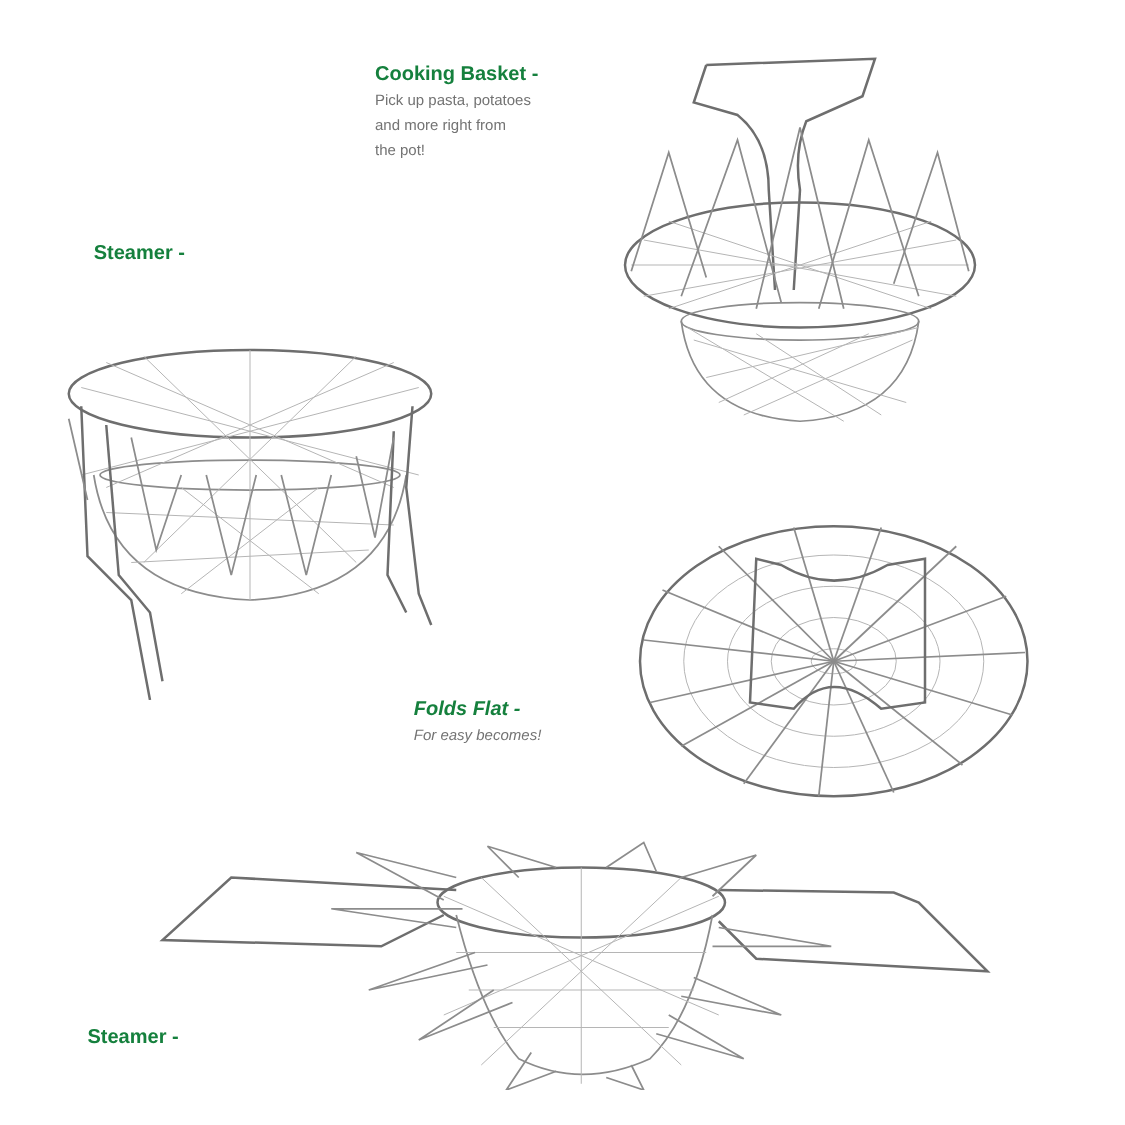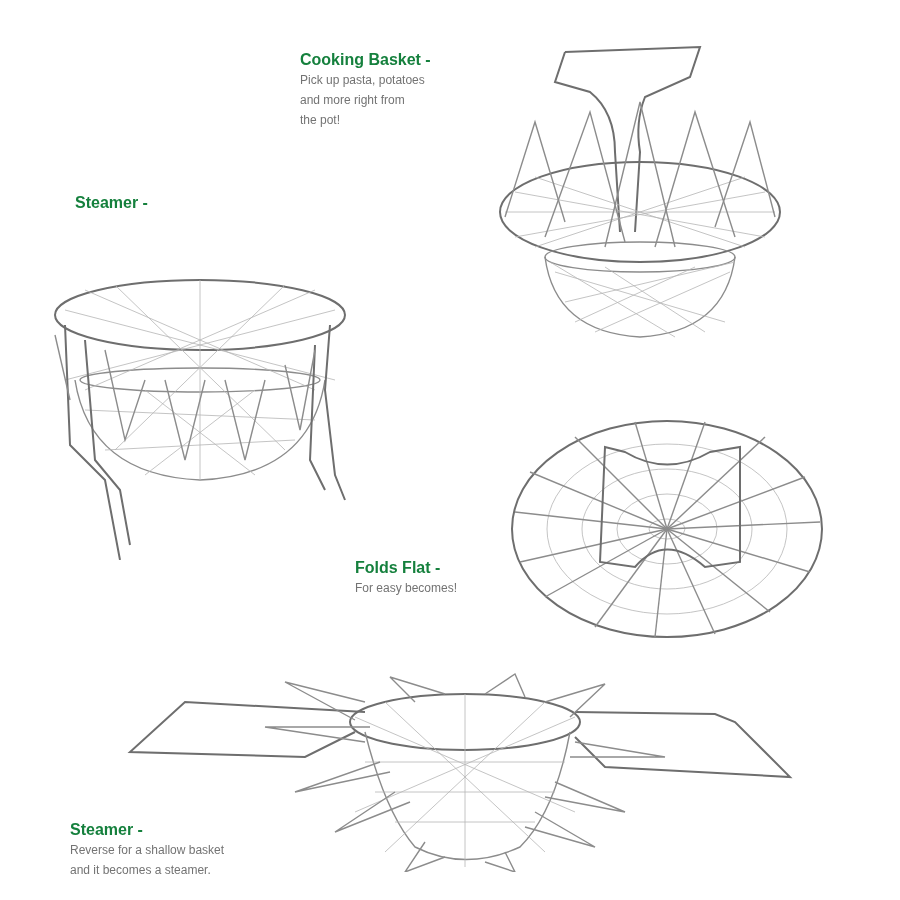--- a/index.html
+++ b/index.html
@@ -122,21 +122,21 @@
         <path d="M162 117 L200 10"></path>
       <path d="M162 117 L130 10"></path>
         <path d="M162 117 L70 25"></path>
         <path d="M162 117 L25 60"></path>
     </g>
 
     <path class="wire-dark" d="M100 35 L95 150 L130 155 Q160 120 200 155 L235 150 L235 35 L205 40 Q162 65 120 40 Z"></path>
   </svg>
 </div>
 
-<div class="caption" style="left:355px; top:558px;">
+<div class="caption" style="left:331px; top:558px;font-style:italic;">
   <span class="title">Folds Flat -</span>
   <span class="desc">For easy becomes!</span>
 </div>
 
 <div class="figure" style="left:125px; top:672px;">
   <svg width="670" height="200" viewBox="0 0 670 200">
     <ellipse class="wire-dark" cx="340" cy="50" rx="115" ry="28"></ellipse>
     <path class="wire" d="M240 60 Q260 140 290 175 Q340 200 395 175 Q430 140 445 60"></path>
     <g class="mesh">
       <path d="M230 45 L450 140"></path>
@@ -164,15 +164,13 @@
       <path d="M430 110 L500 140 L420 125"></path>
         <path d="M410 140 L470 175 L400 155"></path>
       <path d="M300 170 L280 200 L320 185"></path>
         <path d="M380 180 L390 200 L360 190"></path>
     </g>
   </svg>
 </div>
 
 <div class="caption" style="left:70px; top:820px;">
   <span class="title">Steamer -</span>
-  <span class="desc">Reverse for a shallow basket
-and it becomes a steamer.</span>
 </div>
 
 </body></html>

